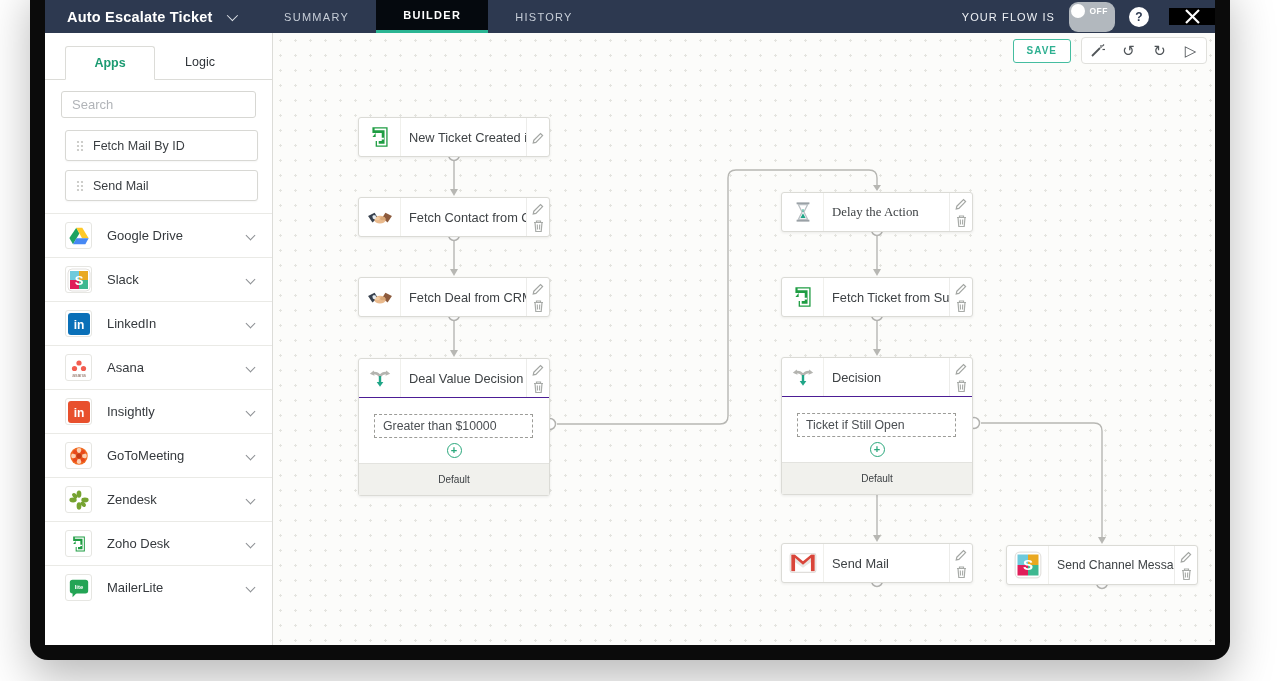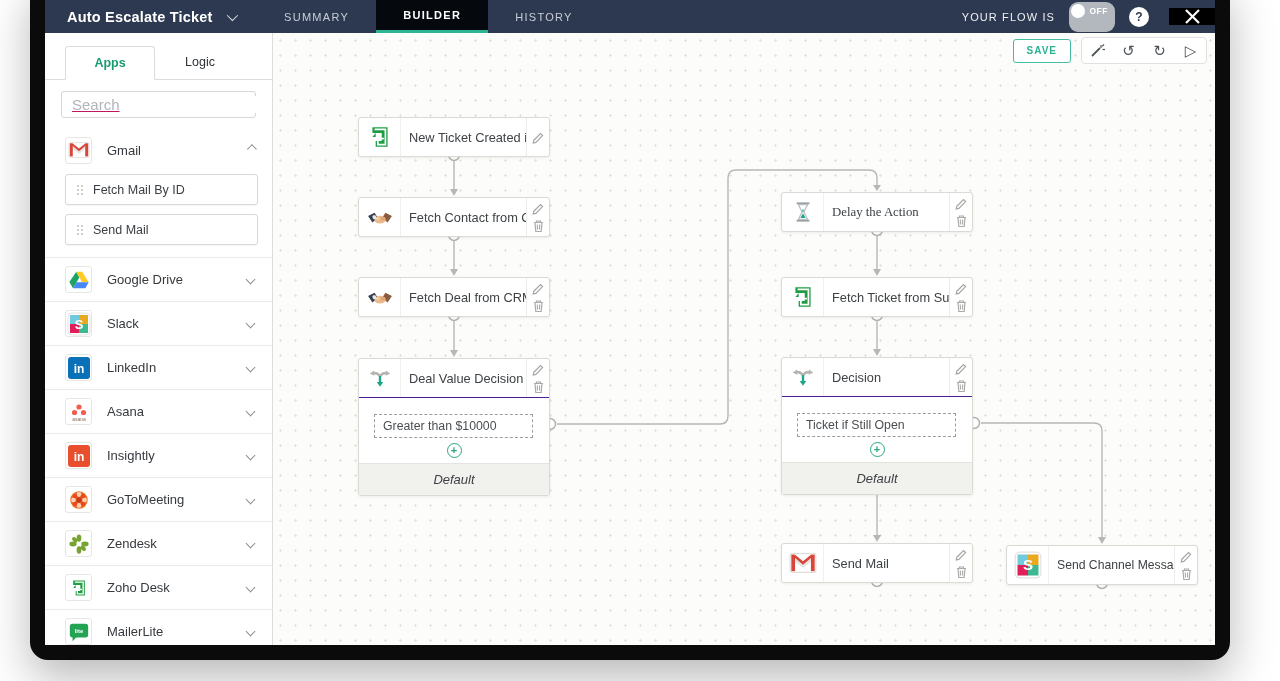--- a/index.html
+++ b/index.html
@@ -28,21 +28,21 @@
   .body-row { display:flex; height:612px; }
 
   
   .sidebar { width:228px; background:#ffffff; border-right:1px solid #dcdcd8; display:flex; flex-direction:column; }
   .side-tabs { display:flex; align-items:flex-end; padding:12px 0 0 20px; height:47px; background:#ffffff; border-bottom:1px solid #dcdcd8; }
   .side-tab { width:90px; height:34px; display:flex; align-items:center; justify-content:center; font-size:12.5px; color:#2e3338; background:#f6f6f3; border:1px solid #dcdcd8; border-bottom:none; cursor:pointer; }
   .side-tab.active { background:#ffffff; color:#1c9b72; font-weight:bold; border-radius:3px 3px 0 0; margin-bottom:-1px; border-bottom:1px solid #ffffff; }
   .side-tab.inactive { border:none; background:transparent; }
   .search-wrap { padding:11px 16px 10px 16px; }
   .search-box { height:27px; border:1px solid #d7d7d3; border-radius:3px; display:flex; align-items:center; padding:0 8px 0 10px; background:#fff; }
-  .search-box input { border:none; outline:none; flex:1; font-size:15px; color:#be185d; font-family:inherit;text-decoration:underline; }
+  .search-box input { border:none; outline:none; flex:1; font-size:13px; color:#be185d; font-family:inherit; }
   .search-box input::placeholder { color:#b1b4b8; }
   .app-rows { flex:1; overflow:hidden; }
   .app-row { height:44px; display:flex; align-items:center; border-top:1px solid #eaeae6; padding:0 18px 0 20px; cursor:pointer; background:#fff; }
   .app-row:first-child { border-top:none; }
   .app-icon-box { width:27px; height:27px; border:1px solid #e6e6e2; border-radius:3px; background:#fff; display:flex; align-items:center; justify-content:center; overflow:hidden; }
   .app-label { margin-left:15px; font-size:13px; color:#35393d; }
   .row-chev { margin-left:auto; width:7px; height:7px; border-right:1.5px solid #8d9094; border-bottom:1.5px solid #8d9094; transform:rotate(45deg); }
   .action-cards { padding:2px 14px 12px 20px; }
   .action-card { height:31px; border:1px solid #d8d8d4; border-radius:3px; background:#fff; display:flex; align-items:center; padding:0 10px; margin-bottom:9px; box-shadow:0 1px 2px rgba(0,0,0,.04); cursor:grab; }
   .action-card:last-child { margin-bottom:0; }
@@ -59,21 +59,21 @@
   .node { position:absolute; width:192px; background:#fff; border:1px solid #dbdbd6; border-radius:3px; box-shadow:0 1px 3px rgba(0,0,0,.07); z-index:3; }
   .node-head { display:flex; height:38px; }
   .n-icon { width:42px; display:flex; align-items:center; justify-content:center; border-right:1px solid #f0f0ec; }
   .n-title { flex:1; display:flex; align-items:center; padding:0 8px; font-size:12.8px; color:#3e4245; white-space:nowrap; overflow:hidden; }
   .n-rail { width:23px; border-left:1px solid #ececе8; border-left:1px solid #ececе8; border-left:1px solid #ececea; display:flex; flex-direction:column; align-items:center; justify-content:space-evenly; }
   .rail-btn { width:14px; height:14px; display:flex; align-items:center; justify-content:center; cursor:pointer; }
   .branch-zone { border-top:1px solid #4c1d95; padding:16px 0 5px 0; }
   .branch-box { margin:0 16px 0 15px; height:24px; border:1px dashed #9c9c98; background:#fff; display:flex; align-items:center; padding:0 8px; font-size:12.3px; color:#4a4e52; cursor:pointer; }
   .add-branch { display:flex; justify-content:center; margin-top:5px; }
   .plus-circle { width:15px; height:15px; border:1.4px solid #2aa87c; border-radius:50%; color:#2aa87c; font-size:11px; line-height:12px; text-align:center; font-weight:bold; cursor:pointer; }
-  .default-bar { height:32px; background:#f1f1ed; border-top:1px solid #e3e3df; display:flex; align-items:center; justify-content:center; font-size:13px; color:#3e4245; cursor:pointer;font-style:italic; }
+  .default-bar { height:32px; background:#f1f1ed; border-top:1px solid #e3e3df; display:flex; align-items:center; justify-content:center; font-size:10px; color:#3e4245; cursor:pointer; }
 
   svg.overlay { position:absolute; left:0; top:0; z-index:2; }
   .lbl { pointer-events:none; }
 </style>
 </head>
 <body>
 
 <svg width="0" height="0" style="position:absolute">
   <defs>
     <g id="i-gmail">
@@ -238,29 +238,20 @@
         <div class="search-box">
           <input type="text" placeholder="Search" style="">
           <svg width="15" height="15" viewBox="0 0 15 15">
               <use href="#i-search"></use>
             </svg>
         </div>
       </div>
 
       <div class="app-rows">
 
-        <div class="app-row">
-          <span class="app-icon-box">
-              <svg width="22" height="20" viewBox="0 0 24 20">
-                <use href="#i-gmail"></use>
-              </svg>
-            </span>
-          <span class="app-label">Gmail</span>
-          <span class="row-chev" style="transform:rotate(225deg) translateY(2px);"></span>
-        </div>
         <div class="action-cards">
           <div class="action-card">
             <svg width="8" height="12" viewBox="0 0 8 12">
                 <use href="#i-grip"></use>
               </svg>
             <span class="action-label">Fetch Mail By ID</span>
           </div>
           <div class="action-card">
             <svg width="8" height="12" viewBox="0 0 8 12">
                 <use href="#i-grip"></use>

